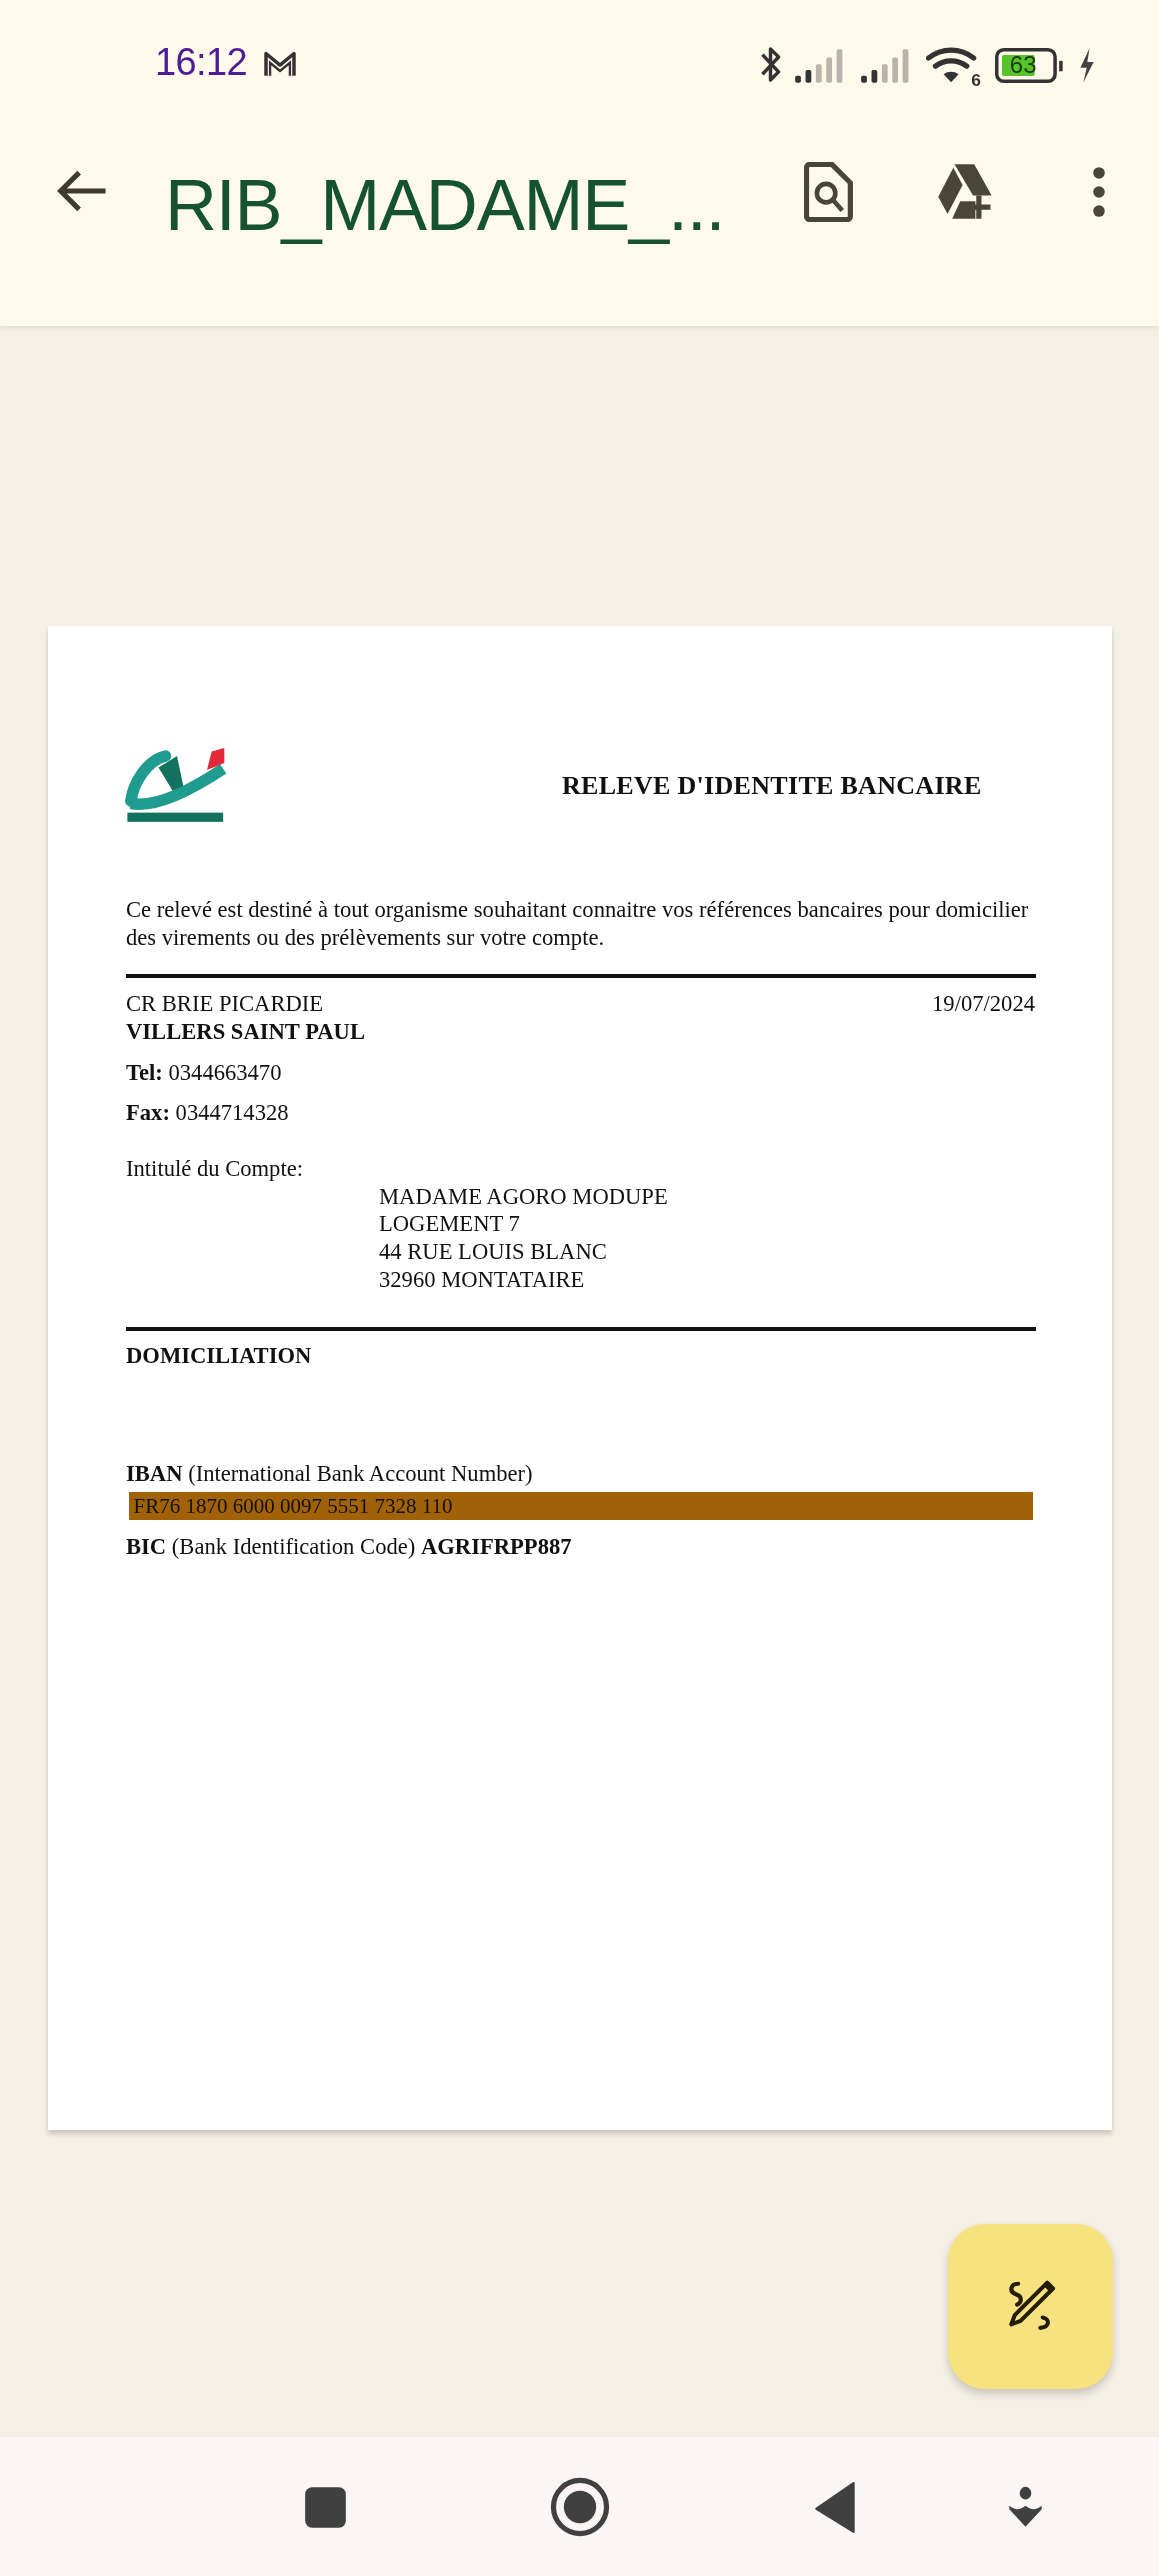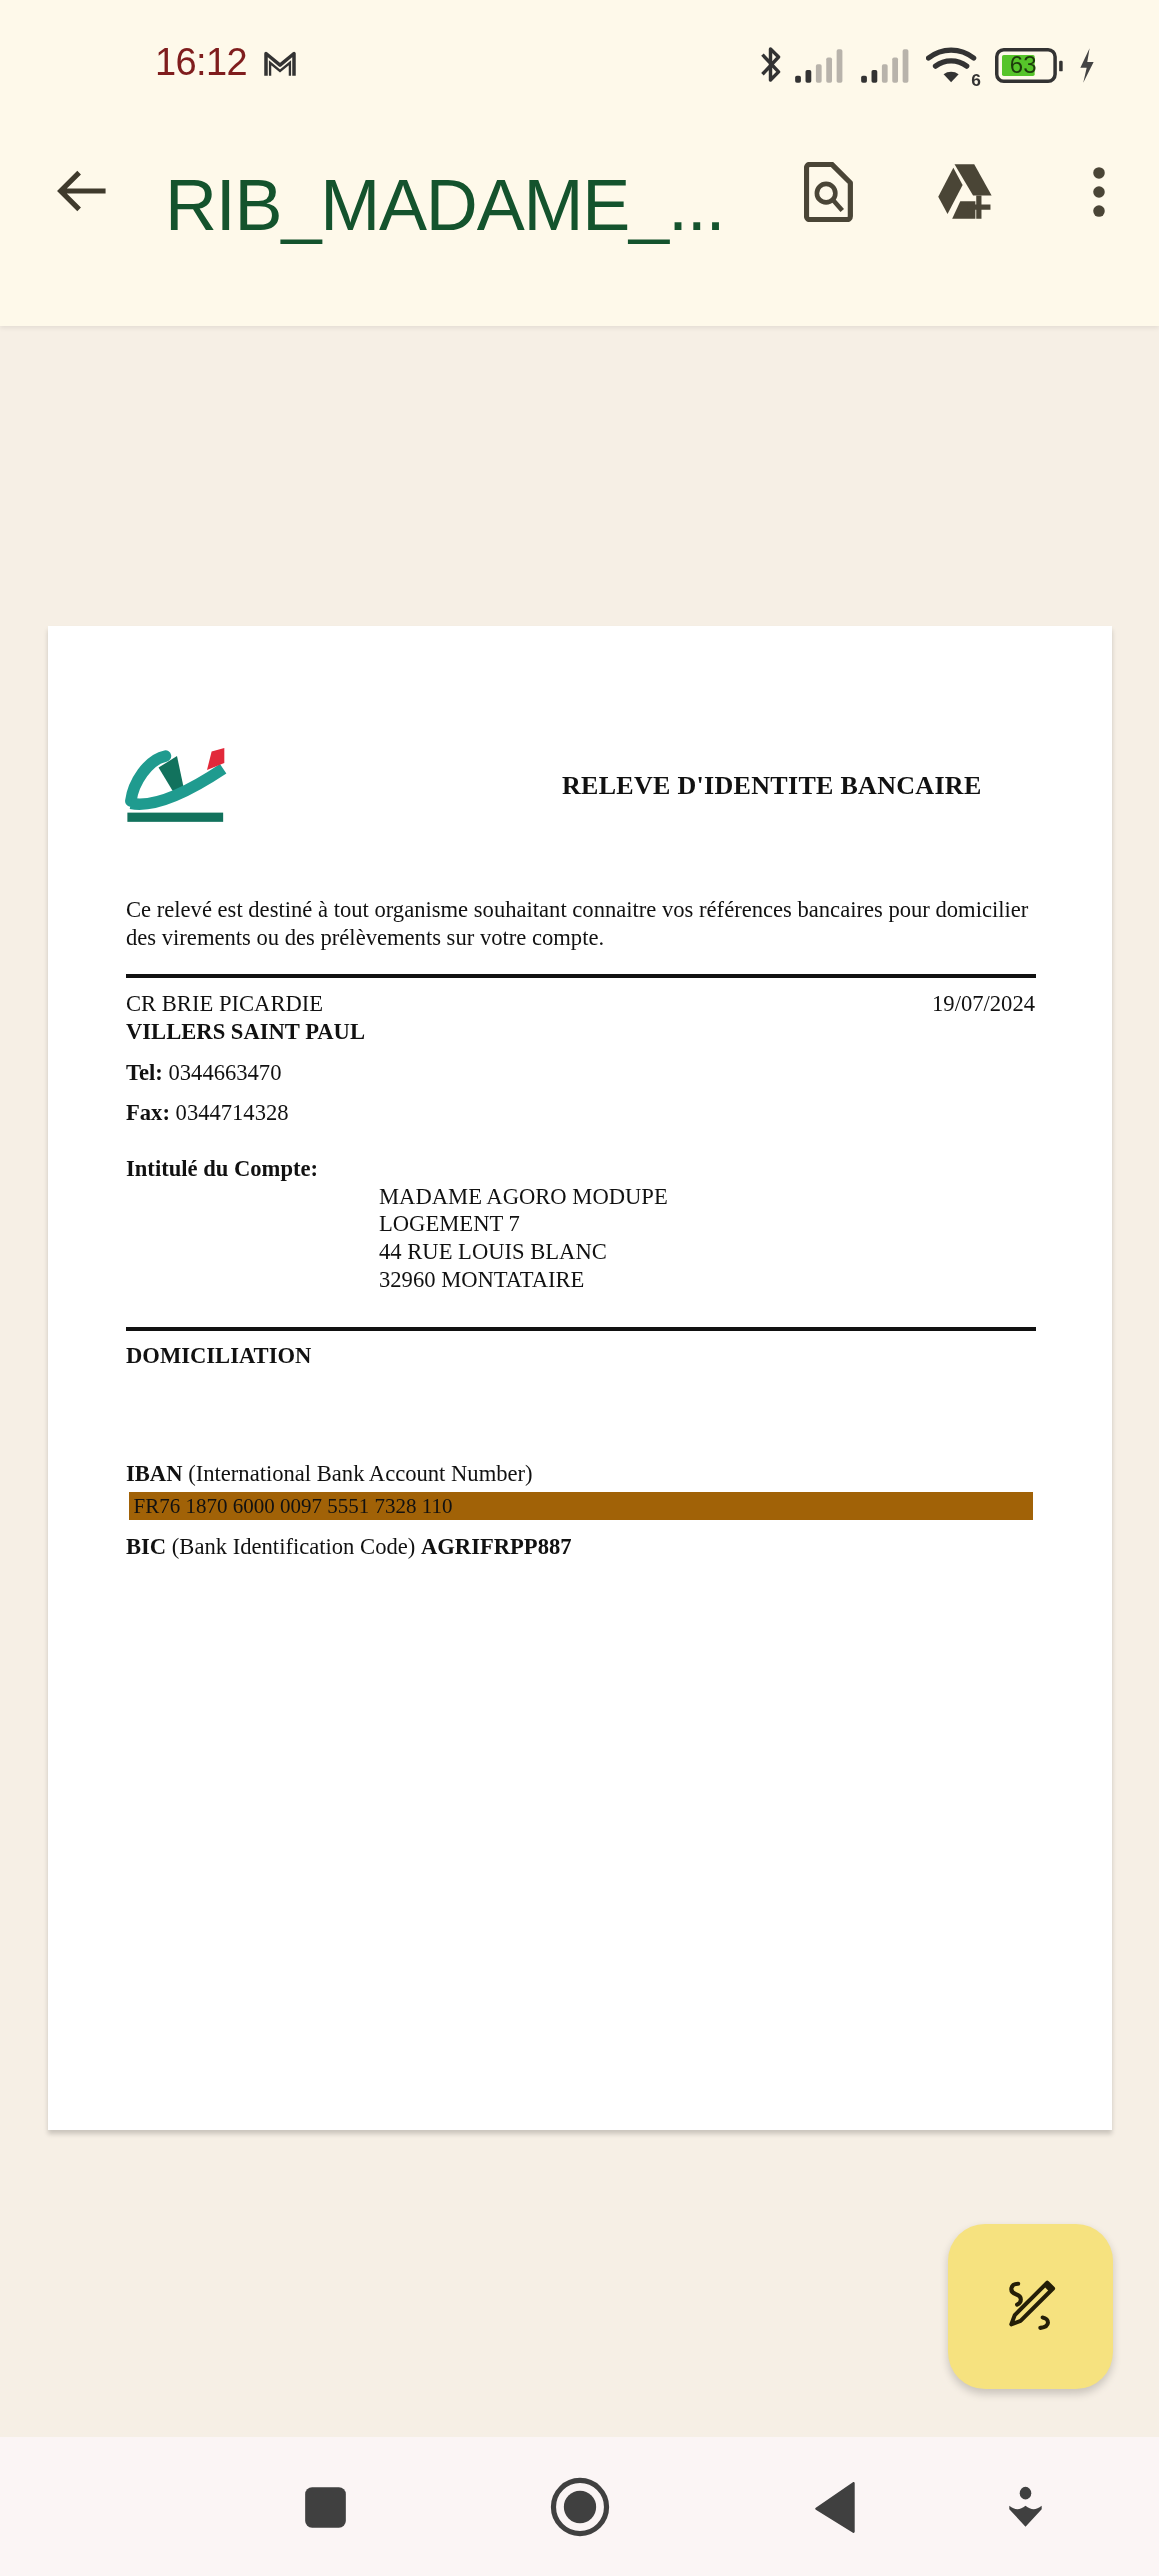--- a/index.html
+++ b/index.html
@@ -1,21 +1,21 @@
 <!DOCTYPE html>
 <html style="font-size:9.3px"><head>
 <meta charset="utf-8">
 <style>
   * { box-sizing: border-box; margin: 0; padding: 0; }
   html, body { width: 1159px; height: 2576px; overflow: hidden; }
   body { background: #f6efe5; font-family: "Liberation Sans", sans-serif; position: relative; color: #1e1c16; }
 
   
   .topbar { position: absolute; left: 0; top: 0; width: 1159px; height: 326px; background: #fef9ea; box-shadow: 0 2.3px 4.6px rgba(0,0,0,0.08); z-index: 2; }
-  .status-time { position: absolute; left: 155px; top: 41px; font-size: 38px; color: #7f1d1d; letter-spacing: -0.6px; }
+  .status-time { position: absolute; left: 155px; top: 41px; font-size: 38px; color: #4c1d95; letter-spacing: -0.6px; }
   .gmail-icon { position: absolute; left: 263px; top: 50px; width: 34px; height: 28px; }
   .status-icons { position: absolute; right: 64px; top: 42px; height: 46px; display: flex; align-items: center; gap: 12.8px; }
   .status-icons svg { display: block; }
 
   .back-btn { position: absolute; left: 53px; top: 162px; width: 58px; height: 58px; display: flex; align-items: center; justify-content: center; }
   .doc-title { position: absolute; left: 165px; top: 164px; font-size: 72px; color: #14532d; letter-spacing: -1.2px; white-space: nowrap; }
   .appbar-action { position: absolute; top: 157px; width: 70px; height: 70px; display: flex; align-items: center; justify-content: center; }
 
   
   .page { position: absolute; left: 48px; top: 626px; width: 1064px; height: 1504px; background: #ffffff; box-shadow: 0 3.5px 4.6px rgba(0,0,0,0.18); font-family: "Liberation Serif", serif; color: #111; }
@@ -142,21 +142,21 @@
   <div class="intro">Ce relevé est destiné à tout organisme souhaitant connaitre vos références bancaires pour domicilier des virements ou des prélèvements sur votre compte.</div>
 
   <div class="rule" style="top:348px;"></div>
 
   <span class="t" style="left:78px;top:365px;">CR BRIE PICARDIE</span>
   <span class="t" style="right:77px;top:365px;">19/07/2024</span>
   <span class="t b" style="left:78px;top:393px;">VILLERS SAINT PAUL</span>
   <span class="t" style="left:78px;top:434px;"><b>Tel:</b> <span>0344663470</span></span>
   <span class="t" style="left:78px;top:474px;"><b>Fax:</b> <span>0344714328</span></span>
 
-  <span class="t" style="left:78px;top:530px;font-weight:bold;">Intitulé du Compte:</span>
+  <span class="t" style="left:78px;top:530px;">Intitulé du Compte:</span>
   <span class="t" style="left:331px;top:558px;">MADAME AGORO MODUPE</span>
   <span class="t" style="left:331px;top:585px;">LOGEMENT 7</span>
   <span class="t" style="left:331px;top:613px;">44 RUE LOUIS BLANC</span>
   <span class="t" style="left:331px;top:641px;">32960 MONTATAIRE</span>
 
   <div class="rule" style="top:701px;"></div>
 
   <span class="t b" style="left:78px;top:717px;">DOMICILIATION</span>
 
 

